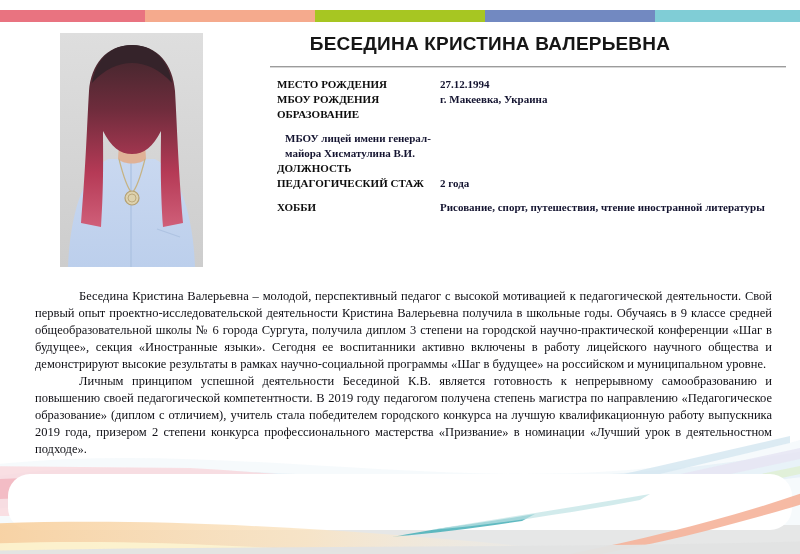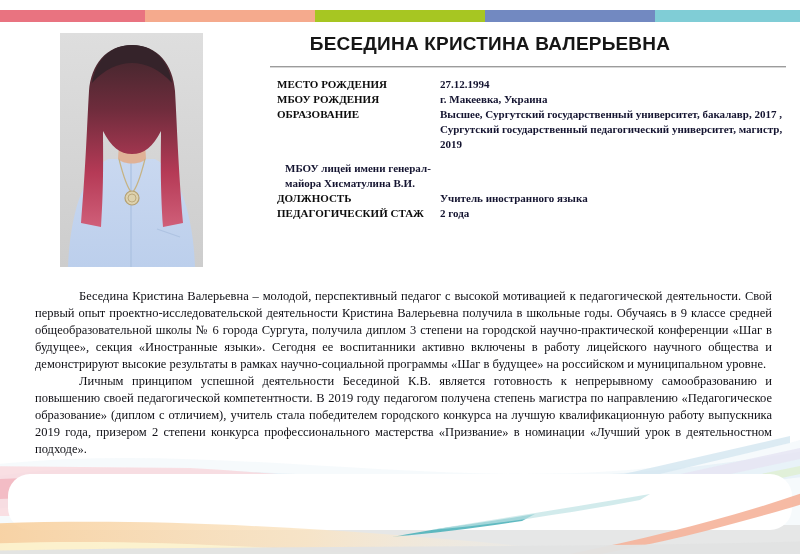--- a/index.html
+++ b/index.html
@@ -118,37 +118,39 @@
     <div class="field-row">
       <span class="field-label">МЕСТО РОЖДЕНИЯ</span>
       <span class="field-value">27.12.1994</span>
     </div>
     <div class="field-row">
       <span class="field-label">МБОУ РОЖДЕНИЯ</span>
       <span class="field-value">г.  Макеевка, Украина</span>
     </div>
     <div class="field-row">
       <span class="field-label">ОБРАЗОВАНИЕ</span>
-      <span class="field-value">Высшее, Сургутский государственный университет, бакалавр, 2017 , Сургутский государственный педагогический университет, магистр, 2019</span>
     </div>
   </div>
   <div class="field-group">
     <div class="field-row">
       <span class="field-value">МБОУ лицей имени генерал-майора Хисматулина В.И.</span>
     </div>
     <div class="field-row">
       <span class="field-label">ДОЛЖНОСТЬ</span>
-      <span class="field-value">Учитель иностранного языка</span>
     </div>
     <div class="field-row">
       <span class="field-label">ПЕДАГОГИЧЕСКИЙ СТАЖ</span>
       <span class="field-value">2 года</span>
     </div>
   </div>
   <div class="field-group">
+    <div class="field-row">
+      <span class="field-label">ХОББИ</span>
+      <span class="field-value">Рисование, спорт, путешествия, чтение иностранной литературы</span>
+    </div>
   </div>
 </div>
 
 <div class="about">
   <p>Беседина Кристина Валерьевна – молодой, перспективный педагог с высокой мотивацией к педагогической деятельности. Свой первый опыт проектно-исследовательской деятельности Кристина Валерьевна получила в школьные годы. Обучаясь в 9 классе средней общеобразовательной школы № 6 города Сургута, получила диплом 3 степени на городской научно-практической конференции «Шаг в будущее», секция «Иностранные языки». Сегодня ее воспитанники активно включены в работу лицейского научного общества и демонстрируют высокие результаты в рамках научно-социальной программы «Шаг в будущее» на российском и муниципальном уровне.</p>
   <p>Личным принципом успешной деятельности Бесединой К.В. является готовность к непрерывному самообразованию и повышению своей педагогической компетентности. В 2019 году педагогом получена степень магистра по направлению «Педагогическое образование» (диплом с отличием), учитель стала победителем городского конкурса на лучшую квалификационную работу выпускника 2019 года, призером 2 степени конкурса профессионального мастерства «Призвание» в номинации «Лучший урок в деятельностном подходе».</p>
 </div>
 
 <div class="footer-art">
   <svg viewBox="0 0 800 130" preserveAspectRatio="none">

